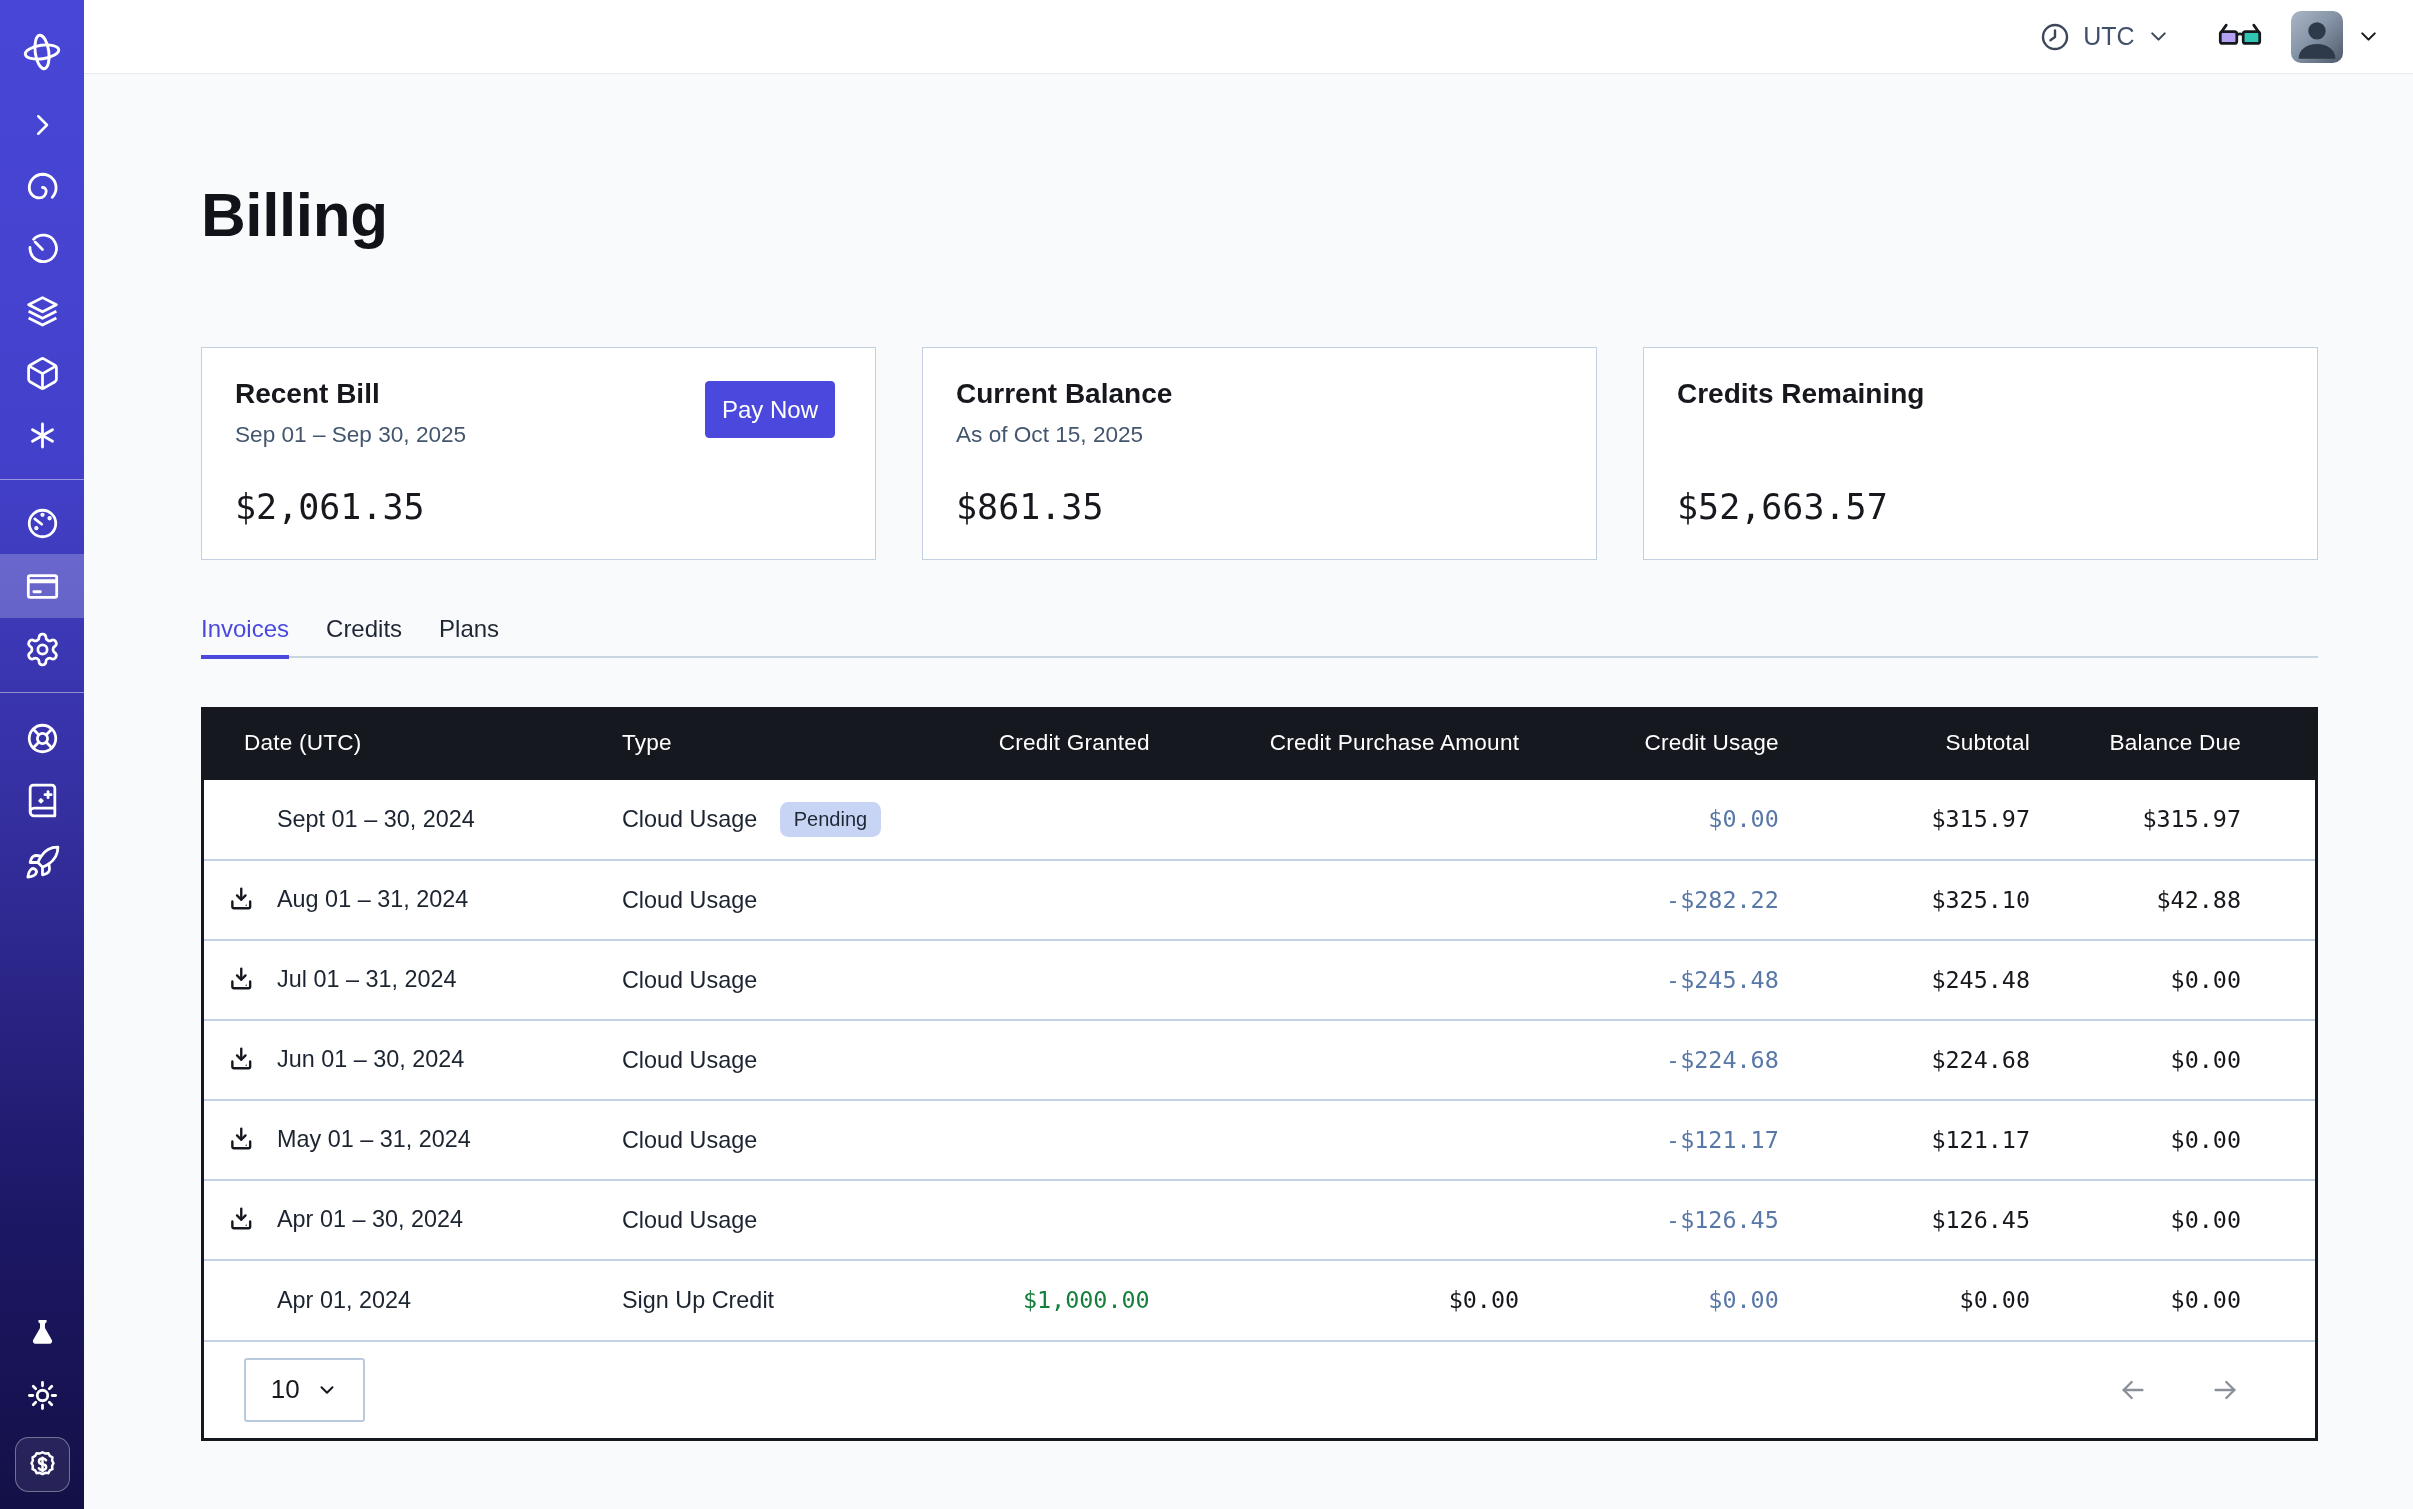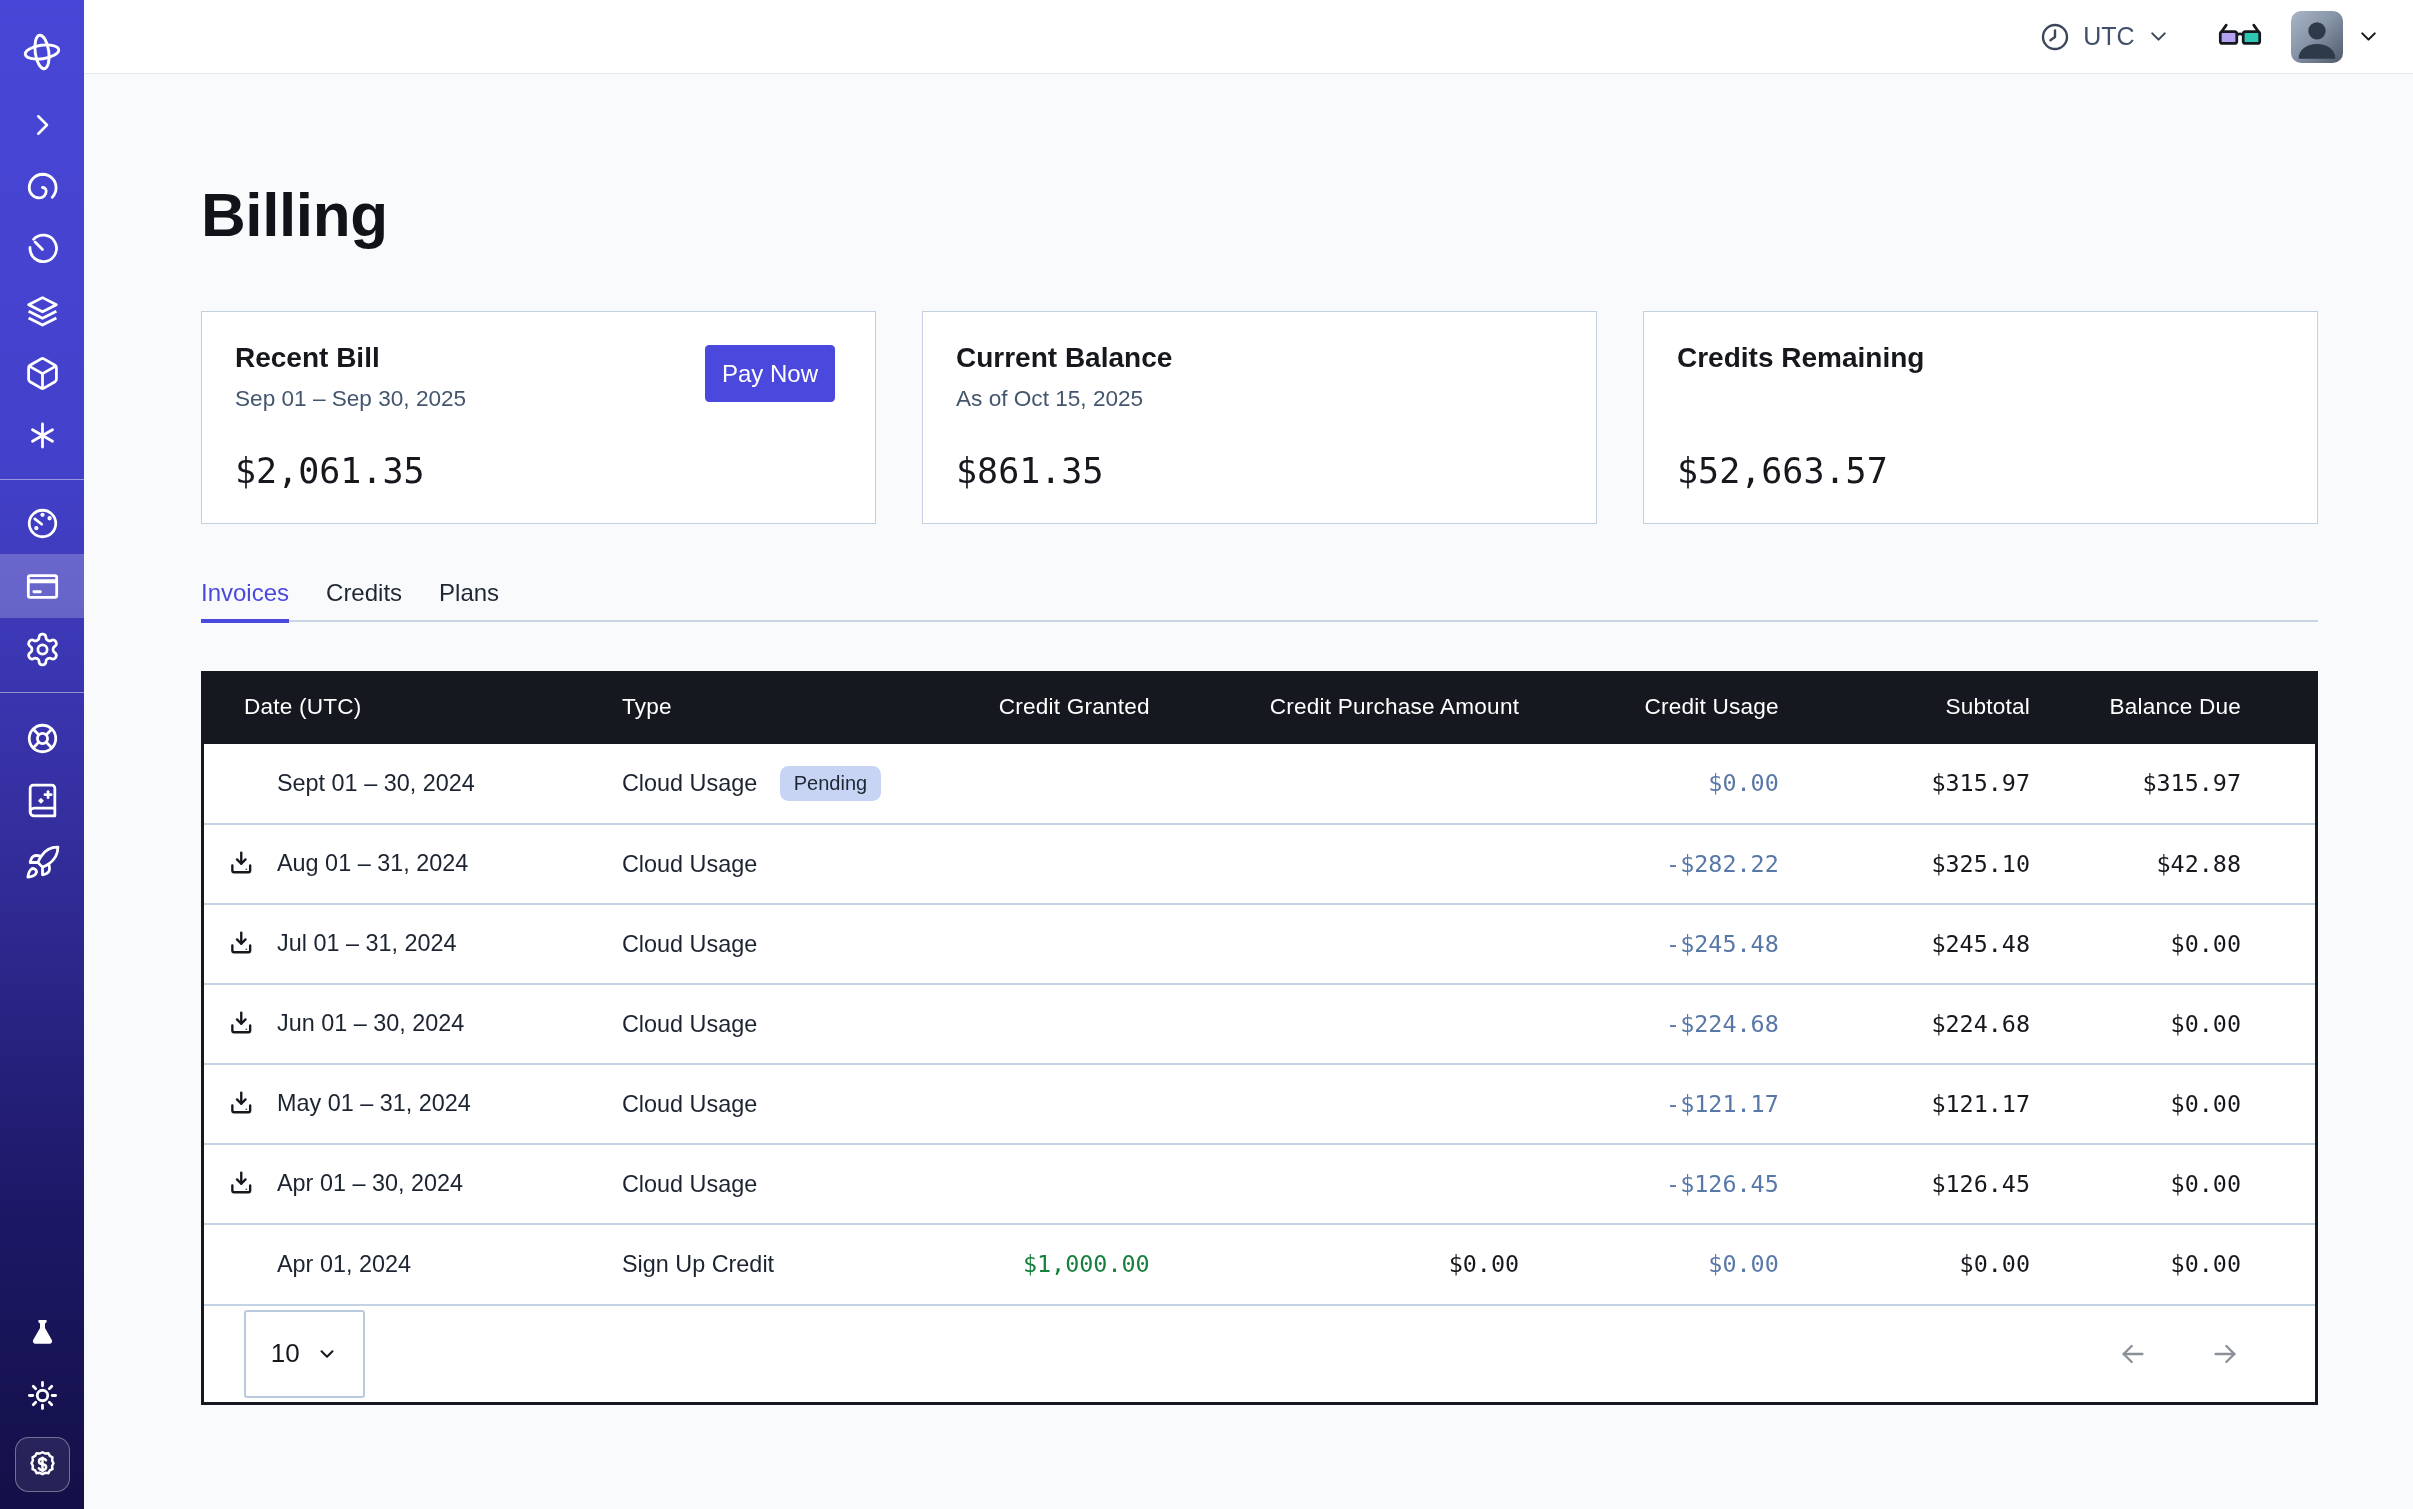--- a/index.html
+++ b/index.html
@@ -34,21 +34,21 @@
     width:52px; height:52px; border-radius:10px; overflow:hidden; cursor:pointer;
     background:linear-gradient(135deg,#aab6c6 0%,#8795a8 45%,#4e5a6b 100%);
     display:flex; align-items:flex-end; justify-content:center;
   }
   .account-group { display:flex; align-items:center; gap:13.4px; }
 
   .content { flex:1; padding:0 95px 0 117px; }
   .page-title { font-size:62px; font-weight:600; color:#111318; margin-top:105px; letter-spacing:-0.4px; }
 
   
-  .cards { display:flex; gap:46px; margin-top:61px; }
+  .cards { display:flex; gap:46px; margin-top:97px; }
   .card {
     position:relative; flex:1; height:213px; background:#fff;
     border:1.7px solid #c3d0e2; padding:30px 33px;
   }
   .card-title { font-size:28px; font-weight:600; color:#16181d; }
   .card-subtitle { font-size:22.6px; color:#44566e; margin-top:11.7px; }
   .card-amount { position:absolute; left:33px; bottom:32px; font-family:"DejaVu Sans Mono", monospace; font-size:35px; color:#16181d; }
   .pay-btn {
     position:absolute; top:33px; right:40px; width:130px; height:57px;
     background:#4b49dd; color:#fff; border:none; border-radius:4.2px;
@@ -81,21 +81,21 @@
     border-radius:8.4px; padding:5.9px 13.4px; font-size:20px;
   }
   td.num { text-align:right; font-family:"DejaVu Sans Mono", monospace; font-size:23.4px; color:#16181d; }
   td.usage { color:#5878a8; }
   td.granted { color:#15803d; }
   td.balance, th.balance { padding-right:74px; }
 
   
   .pager { height:98px; border-top:2.5px solid #c3d2e4; display:flex; align-items:center; justify-content:space-between; padding:0 74px 0 40px; }
   .page-size {
-    width:121px; height:88px; border:2.5px solid #b9c9de; border-radius:3.3px; background:#fff;
+    width:121px; height:64px; border:2.5px solid #b9c9de; border-radius:3.3px; background:#fff;
     display:flex; align-items:center; justify-content:center; gap:16.7px; font-size:26px; cursor:pointer; color:#16181d;
   }
   .pager-arrows { display:flex; gap:60px; }
   .arrow-btn { background:none; border:none; cursor:pointer; color:#8a9097; padding:0; }
 </style>
 </head>
 <body>
 
 <aside class="sidebar">
   <div class="side-item logo">

